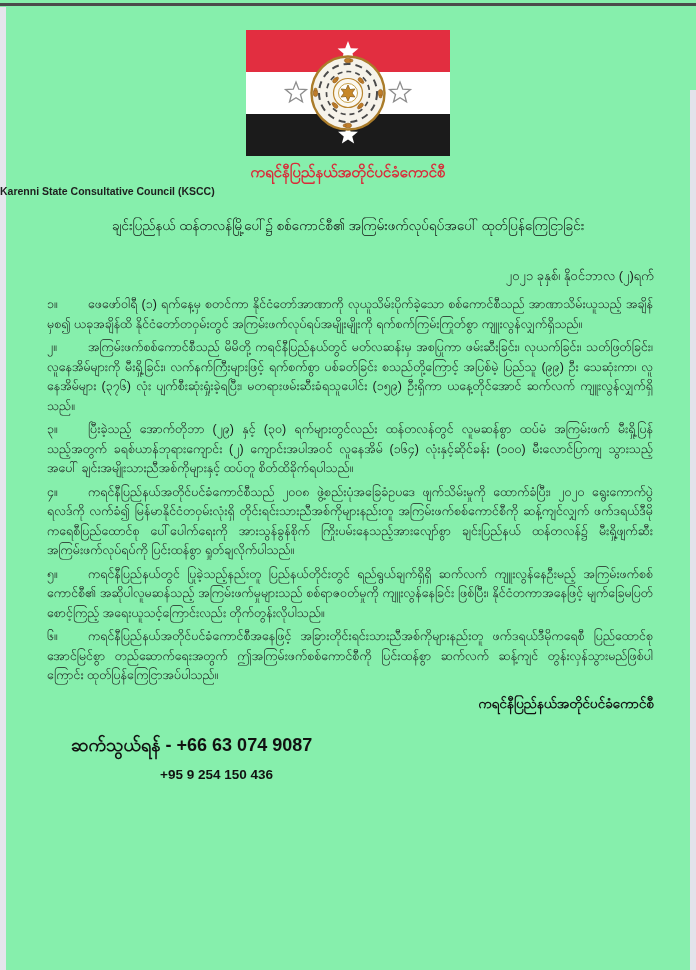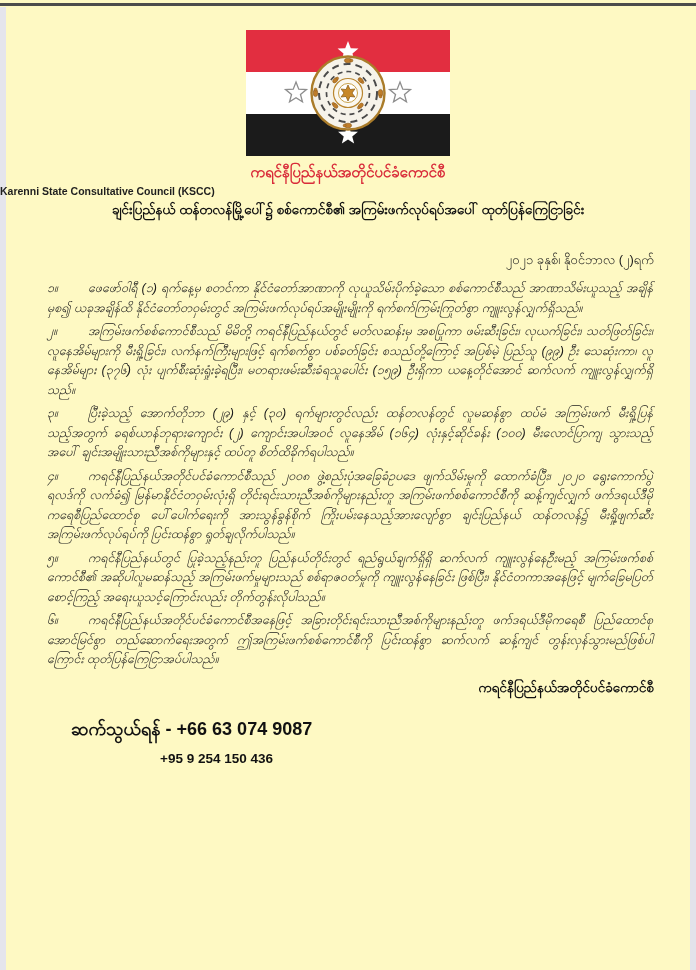--- a/index.html
+++ b/index.html
@@ -1,49 +1,49 @@
 <!DOCTYPE html>
 <html><head>
 <meta charset="utf-8">
 <style>
   html,body{margin:0;padding:0;}
   body{
     width:696px;height:970px;overflow:hidden;background:#ffffff;
     font-family:"Liberation Sans", sans-serif;color:#1c1c1c;position:relative;
   }
-  .page{position:relative;width:696px;height:970px;background:#fef9c3;}
+  .page{position:relative;width:696px;height:970px;background:#86efac;}
   
   .scan-top-line{position:absolute;top:3px;left:0;right:0;height:3px;background:#4c4c4c;}
   .scan-edge-left{position:absolute;top:7px;bottom:0;left:0;width:6px;background:#e5e5ec;}
   .scan-edge-right{position:absolute;top:90px;bottom:0;right:0;width:6px;background:#e3e3eb;}
   .content{position:relative;padding-top:30px;}
   
   .flag-wrap{width:204px;margin:0 auto;line-height:0;}
   
   .org-burmese{
     margin-top:6px;text-align:center;color:#d92c3a;font-weight:bold;
     font-size:15px;line-height:20px;
   }
   .org-english{
     margin-top:2px;text-align:left;color:#1e1e1e;font-weight:bold;
     font-size:10.5px;line-height:15px;
   }
   .doc-title{
-    text-align:center;font-weight:bold;color:#101010;
+    margin-top:16px;text-align:center;font-weight:normal;color:#101010;
     font-size:13.5px;line-height:22px;padding:0 40px;
   }
   .doc-date{
     margin-top:28px;text-align:right;padding-right:42px;
     font-size:13px;line-height:21px;color:#1c1c1c;
   }
   
   .body-text{margin:9px 43px 0 47px;}
   .para{
     text-align:justify;font-size:12.5px;line-height:19.5px;
-    margin:0 0 4px 0;color:#1b1b1b;font-style:italic;
+    margin:0 0 4px 0;color:#1b1b1b;
   }
   .para .num{display:inline-block;width:41px;}
   .signature{
     text-align:right;padding-right:42px;font-weight:bold;
     font-size:13.5px;line-height:20px;margin-top:8px;color:#111;
   }
   .contact-line-1{
     margin:22px 0 0 71px;font-weight:bold;font-size:18px;line-height:19px;color:#111;
   }
   .contact-line-2{

